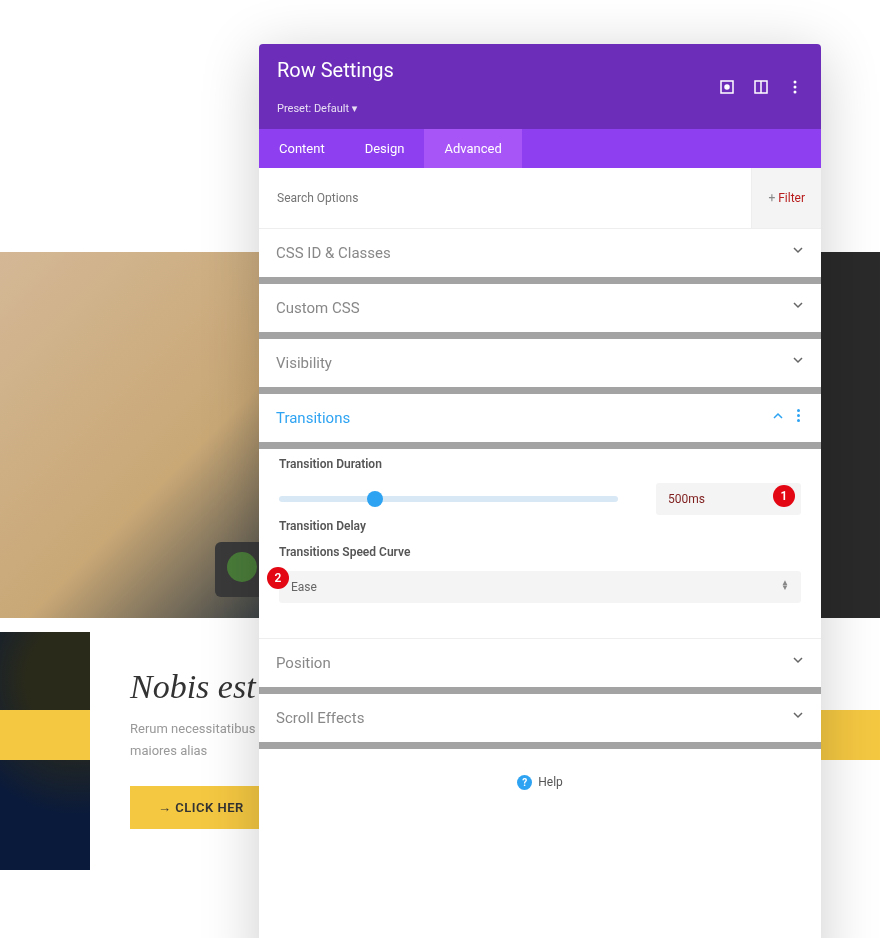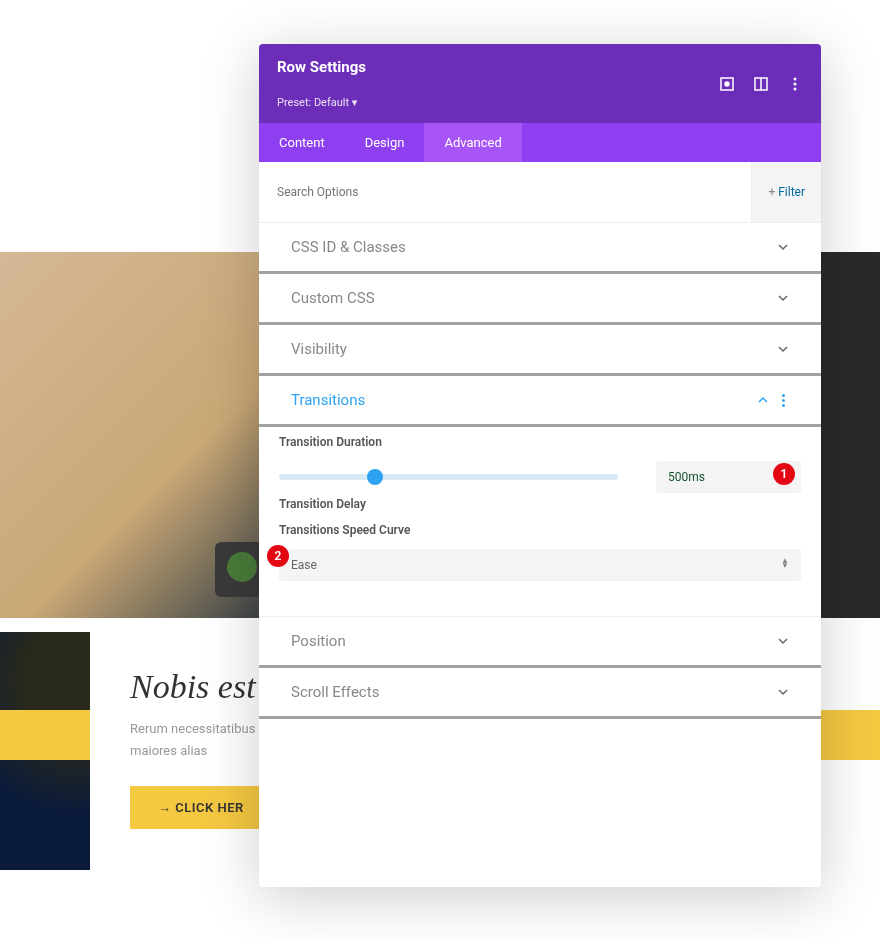--- a/index.html
+++ b/index.html
@@ -12,47 +12,47 @@
 .yellow-band{position:absolute;left:0;top:710px;width:880px;height:50px;background:#f5c842}
 .card{position:absolute;left:90px;top:618px;width:520px;height:320px;background:#fff;padding:50px 40px}
 .card-title{font-family:Georgia,serif;font-style:italic;font-size:34px;color:#333;margin-bottom:12px}
 .card-text{font-size:13px;color:#999;line-height:1.7;margin-bottom:24px}
 .card-btn{display:inline-block;background:#f5c842;color:#333;padding:14px 28px;font-size:13px;font-weight:600;letter-spacing:0.5px}
 .card-btn::before{content:"→ ";font-weight:400}
 
 .modal{position:absolute;left:259px;top:44px;width:562px;background:#fff;box-shadow:0 10px 60px rgba(0,0,0,0.2);border-radius:4px;overflow:hidden}
 .modal-hdr{background:#6c2eb9;color:#fff;padding:14px 18px;display:flex;align-items:center;justify-content:space-between}
 .modal-hdr-left{}
-.modal-title{font-size:15px;font-weight:700}
+.modal-title{font-size:20px;font-weight:400}
 .modal-preset{font-size:11px;opacity:0.85;margin-top:20px}
 .modal-hdr-icons{display:flex;gap:18px;align-items:center}
 .hdr-icon{width:16px;height:16px;cursor:pointer;display:flex;align-items:center;justify-content:center}
 .tabs{display:flex;background:#8e3ff0}
 .tab{padding:12px 20px;font-size:13px;color:#fff;cursor:pointer}
 .tab.active{background:#a855f7}
 .search-row{display:flex;border-bottom:1px solid #eee}
 .search-inp{flex:1;border:none;padding:23px 18px;font-size:12px;color:#999;outline:none;cursor:text}
-.filter-btn{padding:11px 16px;font-size:12px;color:#0369a1;background:#f4f4f4;border:none;border-left:1px solid #eee;cursor:pointer}
+.filter-btn{padding:11px 16px;font-size:12px;color:#b91c1c;background:#f4f4f4;border:none;border-left:1px solid #eee;cursor:pointer}
 .filter-btn::before{content:"+ ";color:#888}
-.section{padding:15px 32px;border-bottom:3px solid #a3a3a3;display:flex;justify-content:space-between;align-items:center;cursor:pointer}
+.section{padding:15px 17px;border-bottom:7px solid #a3a3a3;display:flex;justify-content:space-between;align-items:flex-start;cursor:pointer}
 .section-title{font-size:15px;color:#888;font-weight:400}
 .section.open .section-title{color:#2ea3f2}
 .chev{width:12px;height:12px;display:flex;align-items:center;justify-content:center}
 .chev svg{width:12px;height:12px}
 .section-icons{display:flex;gap:8px;align-items:center}
 .dots-sm{width:12px;display:flex;flex-direction:column;gap:2px;align-items:center}
 .dots-sm span{width:3px;height:3px;background:#2ea3f2;border-radius:50%}
 
 .body-content{padding:4px 20px 18px}
 .field{margin-top:4px;position:relative}
 .field-label{font-size:12px;color:#555;font-weight:600;margin-bottom:12px}
 .slider-row{display:flex;align-items:center;gap:38px}
 .slider{flex:1;height:6px;background:#d9e8f5;border-radius:3px;position:relative;cursor:pointer}
 .slider-thumb{position:absolute;top:-5px;width:16px;height:16px;background:#2ea3f2;border-radius:50%;cursor:grab}
-.slider-val{width:145px;padding:9px 12px;font-size:12px;color:#14532d;background:#f4f4f4;border:none;border-radius:3px;outline:none;cursor:text}
+.slider-val{width:145px;padding:9px 12px;font-size:12px;color:#7f1d1d;background:#f4f4f4;border:none;border-radius:3px;outline:none;cursor:text}
 .select{width:100%;padding:9px 12px;font-size:12px;color:#666;background:#f4f4f4;border:none;border-radius:3px;cursor:pointer;display:flex;justify-content:space-between;}
 .select-arrows{display:flex;flex-direction:column;line-height:5px;font-size:8px;color:#888}
 
 .num-badge{position:absolute;width:22px;height:22px;background:#e30613;color:#fff;border-radius:50%;font-size:12px;font-weight:600;display:flex;align-items:center;justify-content:center;z-index:5}
 .badge-1{right:6px;top:28px}
 .badge-2{left:-12px;top:22px}
 
 .vspace{height:18px;border-bottom:1px solid #eee}
 .help-row{padding:26px 0;text-align:center;font-size:12px;color:#555}
 .help-icon{display:inline-block;width:15px;height:15px;background:#2ea3f2;color:#fff;border-radius:50%;font-size:10px;line-height:15px;margin-right:6px;font-weight:700}
@@ -194,15 +194,18 @@
   </div>
   <div class="section">
     <div class="section-title">Scroll Effects</div>
     <div class="chev">
         <svg viewBox="0 0 12 12" fill="none" stroke="#666" stroke-width="1.5">
           <path d="M2 4l4 4 4-4"></path>
         </svg>
       </div>
   </div>
 
+  <div class="help-row">
+    <span class="help-icon">?</span><span>Help</span>
+  </div>
   <div class="extra-space"></div>
 
 </div>
 
 </body></html>

